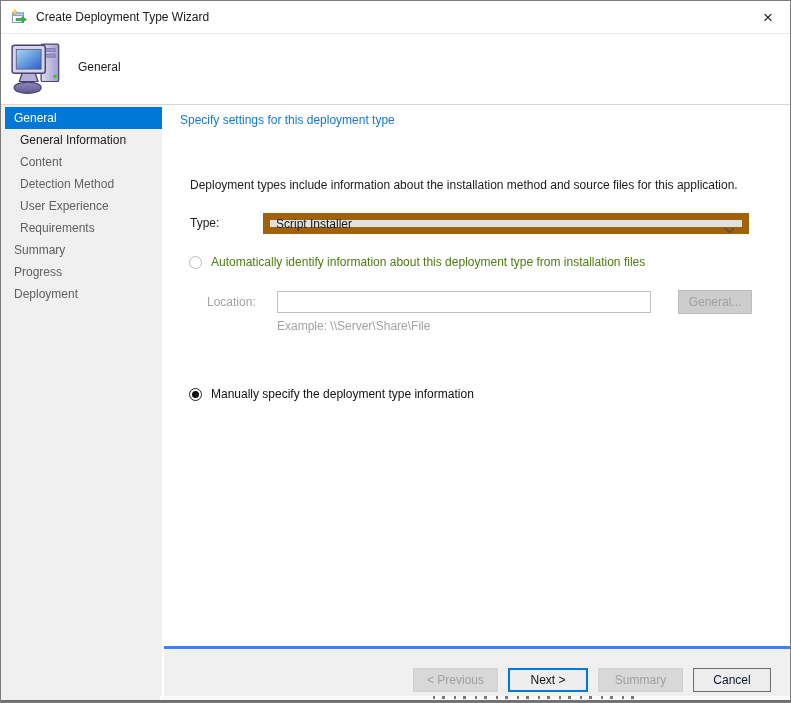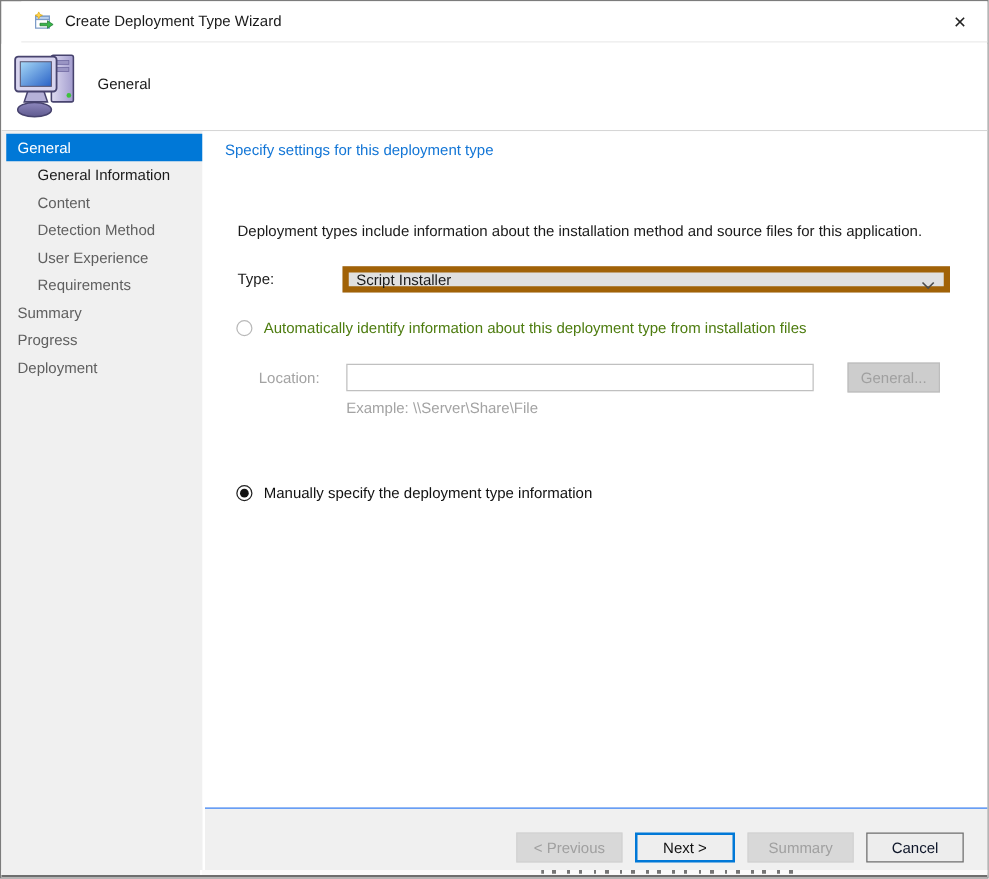--- a/index.html
+++ b/index.html
@@ -4,69 +4,69 @@
 <style>
   * { margin:0; padding:0; box-sizing:border-box; }
   html,body { background:#ffffff; }
   .window {
     position:relative; width:791px; height:703px;
     border:1px solid #7c7c7c; background:#ffffff; overflow:hidden;
     font-family:"Liberation Sans","DejaVu Sans",sans-serif;
     font-size:12px; color:#1a1a1a;
   }
   
-  .titlebar { position:absolute; left:16px; top:0; right:0; height:33px; background:#fff;
+  .titlebar { position:absolute; left:0; top:0; right:0; height:33px; background:#fff;
               border-bottom:1px solid #ebebeb; }
   .app-icon { position:absolute; left:10px; top:8px; width:17px; height:17px; }
   .title-text { position:absolute; left:35px; top:9px; white-space:nowrap; }
   .close-btn { position:absolute; right:10px; top:4px; width:24px; height:24px;
                display:flex; align-items:center; justify-content:center;
                font-size:17px; line-height:1; color:#222; cursor:default; }
   
   .header { position:absolute; left:0; top:34px; right:0; height:70px; background:#fff;
             border-bottom:1px solid #d6d6d6; }
   .pc-icon { position:absolute; left:9px; top:3px; width:56px; height:58px; }
   .step-title { position:absolute; left:77px; top:25px; }
   
   .sidebar { position:absolute; left:0; top:104px; width:161px; bottom:6px;
              background:#f0f0f0; padding-top:2px; }
   .nav-item { height:22px; line-height:22px; padding-left:13px; color:#5f5f5f;
               white-space:nowrap; }
-  .nav-item.sub { padding-left:29px; }
+  .nav-item.sub { padding-left:19px; }
   .nav-item.selected { background:#0078d7; color:#ffffff; margin-left:4px; padding-left:9px; }
   .nav-item.current { color:#1a1a1a; }
   
   .main { position:absolute; left:161px; top:104px; right:0; height:541px; background:#fff; }
   .main .abs { position:absolute; white-space:nowrap; }
   .heading { left:18px; top:8px; font-size:12px; color:#1376d6; }
   .desc { left:28px; top:73px; }
   .type-label { left:28px; top:111px; }
-  .combobox { left:112px; top:108px; width:486px; height:21px;
-              background:#e0e0e0; border:5px solid #a16207;
+  .combobox { left:101px; top:108px; width:486px; height:21px;
+              background:#e0e0e0; border:7px solid #a16207;
               display:flex; align-items:center; padding-left:6px; cursor:default; }
   .combo-chevron { position:absolute; right:7px; top:7px; }
   .radio-row { display:flex; align-items:center; gap:9px; }
   .radio-circle { width:13px; height:13px; border-radius:50%; background:#fff; flex:0 0 13px; position:relative; }
   .radio-circle.off { border:1px solid #b9b9b9; }
   .radio-circle.on { border:1px solid #232323; }
   .radio-circle.on::after { content:""; position:absolute; left:2px; top:2px;
               width:7px; height:7px; border-radius:50%; background:#111; }
   .row-auto { left:27px; top:150px; color:#4d7c0f; }
   .location-label { left:45px; top:190px; color:#a3a3a3; }
   .location-input { left:115px; top:186px; width:374px; height:22px;
               border:1px solid #c0c0c0; background:#fff; outline:none;
               font:inherit; padding:0 4px; color:#777; }
   .browse-btn { left:516px; top:185px; width:74px; height:24px;
               background:#cdcdcd; border:1px solid #bdbdbd; color:#a0a0a0;
               display:flex; align-items:center; justify-content:center; }
   .example { left:115px; top:214px; color:#a3a3a3; }
   .row-manual { left:27px; top:282px; color:#111; }
   
   .footer { position:absolute; left:163px; right:0; top:645px; height:52px;
-            background:#f0f0f0; border-top:1px solid #3b82f6; }
+            background:#f0f0f0; border-top:3px solid #3b82f6; }
   .footer-buttons { position:absolute; top:19px; right:19px; display:flex; gap:10px; }
   .btn { height:24px; display:flex; align-items:center; justify-content:center;
          white-space:nowrap; cursor:default; }
   .btn.disabled { width:85px; background:#d8d8d8; border:1px solid #d2d2d2; color:#a0a0a0; }
   .btn.primary { width:80px; background:#eeeeee; border:2px solid #0078d7; color:#111; }
   .btn.normal { width:78px; background:#ededed; border:1px solid #6e6e6e; color:#0f172a; }
   
   .bottom-strip { position:absolute; left:0; bottom:0; right:0; height:6px;
             background:#fafafa; border-bottom:2px solid #6e6e6e; }
   .strip-sidebar { position:absolute; left:0; top:0; width:161px; height:100%; background:#f0f0f0;

